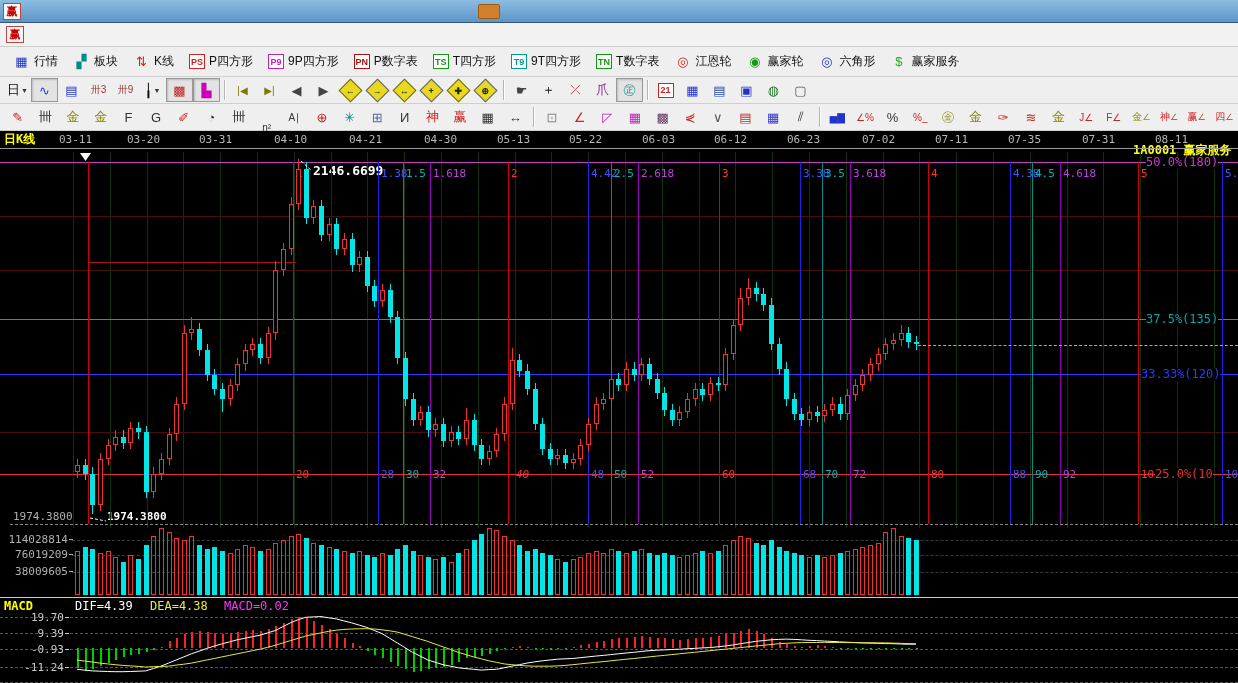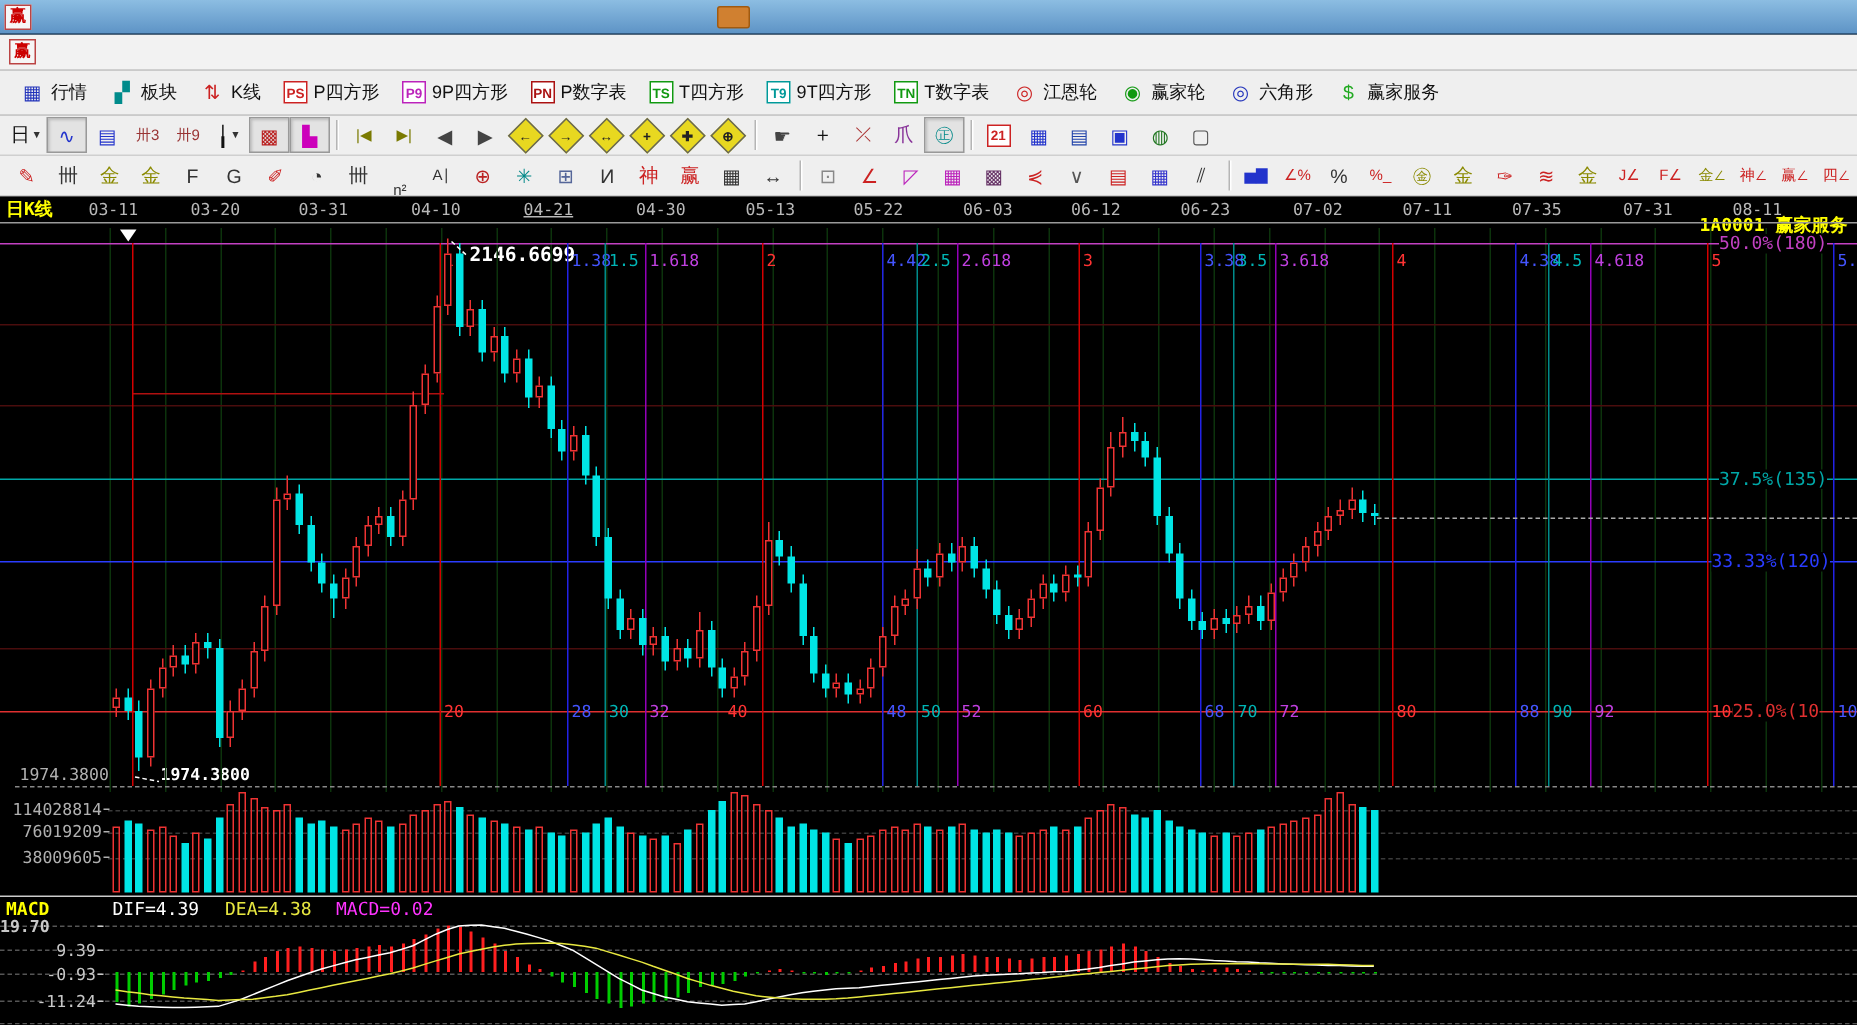--- a/index.html
+++ b/index.html
@@ -356,21 +356,21 @@
   <span class="t" style="left:107px;top:379px;color:#ffffff;font-weight:bold;">1974.3800</span>
   <span class="t" style="left:4px;top:469px;color:#ffff00;font-weight:bold;font-size:12px;">MACD</span>
   <span class="t" style="left:75px;top:469px;color:#ffffff;font-size:12px;">DIF=4.39</span>
   <span class="t" style="left:150px;top:469px;color:#e8e840;font-size:12px;">DEA=4.38</span>
   <span class="t" style="left:224px;top:469px;color:#ff33ff;font-size:12px;">MACD=0.02</span>
 <div class="abs" style="left: 0px; top: 17px; width: 1238px; height: 1px; background: rgb(154, 154, 154);"></div>
     <span class="t" style="left: 59px; top: 2px; color: rgb(184, 184, 184);">03-11</span>
     <span class="t" style="left: 127px; top: 2px; color: rgb(184, 184, 184);">03-20</span>
     <span class="t" style="left: 199px; top: 2px; color: rgb(184, 184, 184);">03-31</span>
     <span class="t" style="left: 274px; top: 2px; color: rgb(184, 184, 184);">04-10</span>
-    <span class="t" style="left: 349px; top: 2px; color: rgb(184, 184, 184); text-decoration: underline;">04-21</span>
+    <span class="t" style="left: 349px; top: 2px; color: rgb(184, 184, 184);">04-21</span>
     <span class="t" style="left: 424px; top: 2px; color: rgb(184, 184, 184);">04-30</span>
     <span class="t" style="left: 497px; top: 2px; color: rgb(184, 184, 184);">05-13</span>
     <span class="t" style="left: 569px; top: 2px; color: rgb(184, 184, 184);">05-22</span>
     <span class="t" style="left: 642px; top: 2px; color: rgb(184, 184, 184);">06-03</span>
     <span class="t" style="left: 714px; top: 2px; color: rgb(184, 184, 184);">06-12</span>
     <span class="t" style="left: 787px; top: 2px; color: rgb(184, 184, 184);">06-23</span>
     <span class="t" style="left: 862px; top: 2px; color: rgb(184, 184, 184);">07-02</span>
     <span class="t" style="left: 935px; top: 2px; color: rgb(184, 184, 184);">07-11</span>
     <span class="t" style="left: 1008px; top: 2px; color: rgb(184, 184, 184);">07-35</span>
     <span class="t" style="left: 1082px; top: 2px; color: rgb(184, 184, 184);">07-31</span>
@@ -423,21 +423,21 @@
     <span class="t" style="left: 381px; top: 36px; color: rgb(68, 85, 255);">1.38</span>
     <span class="t" style="left: 381px; top: 337px; color: rgb(68, 85, 255);">28</span>
     <div class="abs" style="left: 403px; top: 31px; width: 1px; height: 362px; background: rgb(0, 139, 139);"></div>
     <span class="t" style="left: 406px; top: 36px; color: rgb(0, 181, 181);">1.5</span>
     <span class="t" style="left: 406px; top: 337px; color: rgb(0, 181, 181);">30</span>
     <div class="abs" style="left: 430px; top: 31px; width: 1px; height: 362px; background: rgb(148, 0, 184);"></div>
     <span class="t" style="left: 433px; top: 36px; color: rgb(192, 64, 224);">1.618</span>
     <span class="t" style="left: 433px; top: 337px; color: rgb(192, 64, 224);">32</span>
     <div class="abs" style="left: 508px; top: 31px; width: 1px; height: 362px; background: rgb(212, 0, 0);"></div>
     <span class="t" style="left: 511px; top: 36px; color: rgb(255, 51, 51);">2</span>
-    <span class="t" style="left: 485px; top: 337px; color: rgb(255, 51, 51);">40</span>
+    <span class="t" style="left: 516px; top: 337px; color: rgb(255, 51, 51); font-style: italic;">40</span>
     <div class="abs" style="left: 588px; top: 31px; width: 1px; height: 362px; background: rgb(34, 34, 230);"></div>
     <span class="t" style="left: 591px; top: 36px; color: rgb(68, 85, 255);">4.42</span>
     <span class="t" style="left: 591px; top: 337px; color: rgb(68, 85, 255);">48</span>
     <div class="abs" style="left: 611px; top: 31px; width: 1px; height: 362px; background: rgb(0, 139, 139);"></div>
     <span class="t" style="left: 614px; top: 36px; color: rgb(0, 181, 181);">2.5</span>
     <span class="t" style="left: 614px; top: 337px; color: rgb(0, 181, 181);">50</span>
     <div class="abs" style="left: 638px; top: 31px; width: 1px; height: 362px; background: rgb(148, 0, 184);"></div>
     <span class="t" style="left: 641px; top: 36px; color: rgb(192, 64, 224);">2.618</span>
     <span class="t" style="left: 641px; top: 337px; color: rgb(192, 64, 224);">52</span>
     <div class="abs" style="left: 719px; top: 31px; width: 1px; height: 362px; background: rgb(212, 0, 0);"></div>
@@ -817,21 +817,21 @@
     <div class="abs" style="left: 908px; top: 196px; width: 1px; height: 21px; background: rgb(0, 229, 229);"></div>
     <div class="abs" style="left: 906px; top: 202px; width: 5px; height: 9px; background: rgb(0, 229, 229);"></div>
     <div class="abs" style="left: 916px; top: 205px; width: 1px; height: 14px; background: rgb(0, 229, 229);"></div>
     <div class="abs" style="left: 914px; top: 211px; width: 5px; height: 2px; background: rgb(0, 229, 229);"></div>
     <div class="abs" style="left: 0px; top: 466px; width: 1238px; height: 1px; background: rgb(204, 204, 204);"></div>
     <div class="abs" style="left: 0px; top: 486px; width: 1238px; height: 0px; border-top: 1px dashed rgb(85, 85, 85);"></div>
     <div class="abs" style="left: 0px; top: 502px; width: 1238px; height: 0px; border-top: 1px dashed rgb(85, 85, 85);"></div>
     <div class="abs" style="left: 0px; top: 518px; width: 1238px; height: 0px; border-top: 1px dashed rgb(85, 85, 85);"></div>
     <div class="abs" style="left: 0px; top: 536px; width: 1238px; height: 0px; border-top: 1px dashed rgb(85, 85, 85);"></div>
     <div class="abs" style="left: 0px; top: 551px; width: 1238px; height: 0px; border-top: 1px dashed rgb(85, 85, 85);"></div>
-    <span class="t" style="left: 0px; top: 480px; color: rgb(200, 200, 200); width: 64px;  font-weight: bold;">19.70</span>
+    <span class="t" style="left: 0px; top: 480px; color: rgb(200, 200, 200); width: 64px; text-align: right;">19.70</span>
     <div class="abs" style="left: 65px; top: 486px; width: 4px; height: 1px; background: rgb(200, 200, 200);"></div>
     <span class="t" style="left: 0px; top: 496px; color: rgb(200, 200, 200); width: 64px; text-align: right;">9.39</span>
     <div class="abs" style="left: 65px; top: 502px; width: 4px; height: 1px; background: rgb(200, 200, 200);"></div>
     <span class="t" style="left: 0px; top: 512px; color: rgb(200, 200, 200); width: 64px; text-align: right;">-0.93</span>
     <div class="abs" style="left: 65px; top: 518px; width: 4px; height: 1px; background: rgb(200, 200, 200);"></div>
     <span class="t" style="left: 0px; top: 530px; color: rgb(200, 200, 200); width: 64px; text-align: right;">-11.24</span>
     <div class="abs" style="left: 65px; top: 536px; width: 4px; height: 1px; background: rgb(200, 200, 200);"></div>
     <div class="abs" style="left: 77px; top: 516.6px; width: 2px; height: 20.176px; background: rgb(0, 204, 0);"></div>
     <div class="abs" style="left: 85px; top: 516.6px; width: 2px; height: 23.28px; background: rgb(0, 204, 0);"></div>
     <div class="abs" style="left: 92px; top: 516.6px; width: 2px; height: 21.728px; background: rgb(0, 204, 0);"></div>

